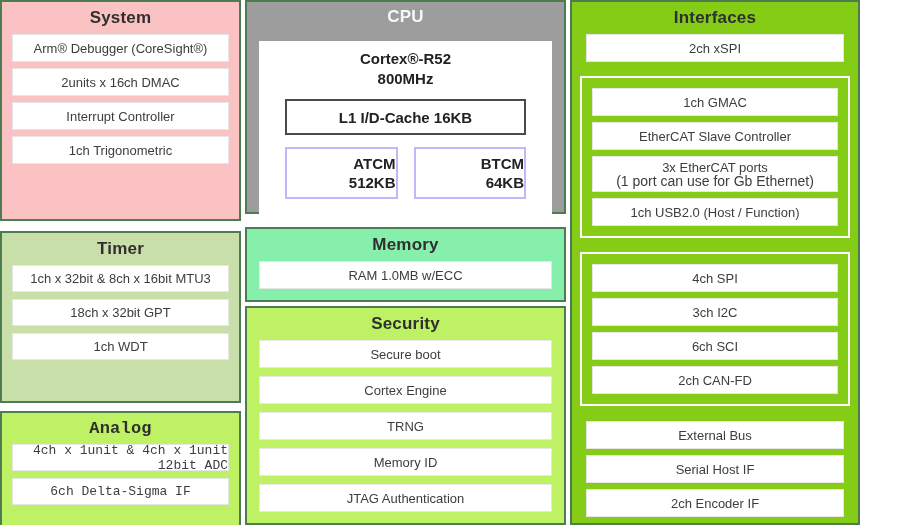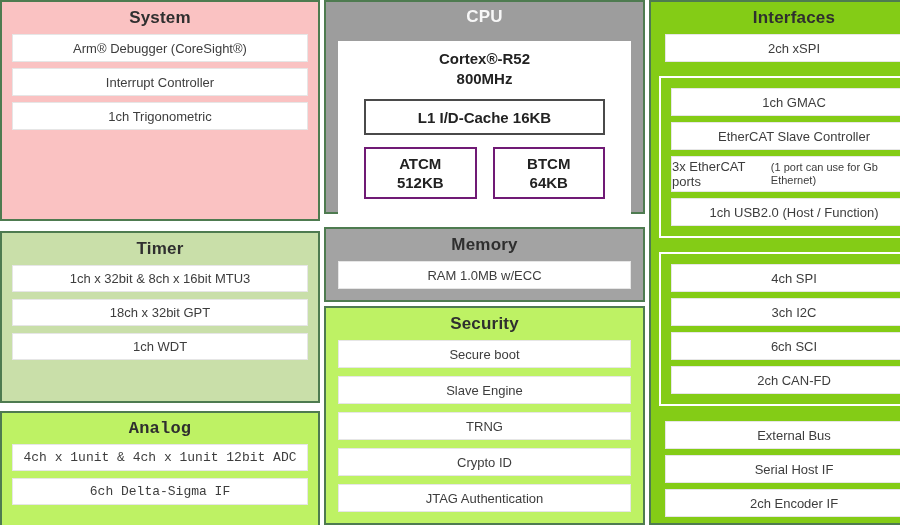--- a/index.html
+++ b/index.html
@@ -11,21 +11,21 @@
     overflow: hidden;
     font-family: "Liberation Sans", sans-serif;
   }
   .canvas {
     display: flex;
     gap: 4px;
     width: 900px;
     height: 525px;
   }
   .col { display: flex; flex-direction: column; flex: none; }
-  .col-left   { width: 320px; }
+  .col-left   { width: 241px; }
   .col-center { width: 321px; }
   .col-right  { width: 290px; }
 
   .block {
     border: 2px solid #4e7b50;
     box-sizing: border-box;
     flex: none;
   }
   .block-title {
     margin: 6px 0 6px;
@@ -34,37 +34,37 @@
     font-weight: bold;
     color: #2f2f2f;
     letter-spacing: 0.2px;
   }
 
   
   .system     { background: #fac2c2; height: 221px; }
   .timer      { background: #c9dfa9; height: 172px; margin-top: 10px; }
   .analog     { background: #bef264; height: 118px; margin-top: 8px; font-family: Liberation Mono, monospace; }
   .cpu        { background: #9d9d9d; height: 214px; }
-  .memory     { background: #a3a3a3; height: 75px;  margin-top: 13px; }
+  .memory     { background: #86efac; height: 75px;  margin-top: 13px; }
   .security   { background: #bef264; height: 219px; margin-top: 4px; }
   .interfaces { background: #84cc16; height: 525px; }
 
   
   .box {
     background: #ffffff;
     border: 1px solid #e6e6e6;
     box-sizing: border-box;
     height: 28px;
     margin: 0 10px 6px;
     display: flex;
     align-items: center;
     justify-content: center;
     font-size: 13px;
     color: #3d3d3d;
-    text-align: left;
+    text-align: right;
   }
   .timer .box { margin-bottom: 7px; height: 27px; }
   .analog .box { margin-bottom: 7px; height: 27px; }
   .security .box { margin: 0 12px 8px; }
   .memory .box { margin: 0 12px; }
 
   
   .cpu .block-title { color: #f7f7f7; margin-top: 5px; }
   .cpu-panel {
     background: #ffffff;
@@ -91,57 +91,58 @@
     font-size: 15px;
     color: #222222;
   }
   .tcm-row {
     display: flex;
     gap: 16px;
     margin: 12px 26px 0;
   }
   .tcm-box {
     flex: 1;
-    border: 2px solid #701a75;
+    border: 2px solid #c4b5fd;
     padding: 5px 0;
-    text-align: center;
+    text-align: right;
     font-weight: bold;
     font-size: 15px;
     color: #222222;
     line-height: 19px;
   }
 
   
   .interfaces .box { margin: 0 14px; }
   .if-group {
     border: 2px solid #ffffff;
     margin: 14px 8px 0;
     padding: 10px;
   }
   .if-group .box { margin: 0 0 6px; }
   .if-group .box:last-child { margin-bottom: 0; }
   .box.two-line {
-    flex-direction: row;
+    flex-direction: column;
     height: 36px;
     line-height: 15px;
   }
-  .box .sub-label { font-size: 11px; line-height: 13px; color: #3d3d3d; }
+  .box .sub-label { font-size: 14px; line-height: 13px; color: #3d3d3d; }
   .if-bottom { margin-top: 15px; }
   .if-bottom .box { margin-bottom: 6px; }
 </style>
 </head>
 <body>
 
 <div class="canvas">
 
   <div class="col col-left">
 
     <section class="block system">
       <h2 class="block-title">System</h2>
       <div class="box">Arm® Debugger (CoreSight®)</div>
+      <div class="box">2units x 16ch DMAC</div>
       <div class="box">Interrupt Controller</div>
       <div class="box">1ch Trigonometric</div>
     </section>
 
     <section class="block timer">
       <h2 class="block-title">Timer</h2>
       <div class="box">1ch x 32bit &amp; 8ch x 16bit MTU3</div>
       <div class="box">18ch x 32bit GPT</div>
       <div class="box">1ch WDT</div>
     </section>
@@ -176,23 +177,23 @@
     </section>
 
     <section class="block memory">
       <h2 class="block-title">Memory</h2>
       <div class="box">RAM 1.0MB w/ECC</div>
     </section>
 
     <section class="block security">
       <h2 class="block-title">Security</h2>
       <div class="box">Secure boot</div>
-      <div class="box">Slave Engine</div>
+      <div class="box">Cortex Engine</div>
       <div class="box">TRNG</div>
-      <div class="box">Crypto ID</div>
+      <div class="box">Memory ID</div>
       <div class="box">JTAG Authentication</div>
     </section>
 
   </div>
 
   <div class="col col-right">
 
     <section class="block interfaces">
       <h2 class="block-title">Interfaces</h2>
 

